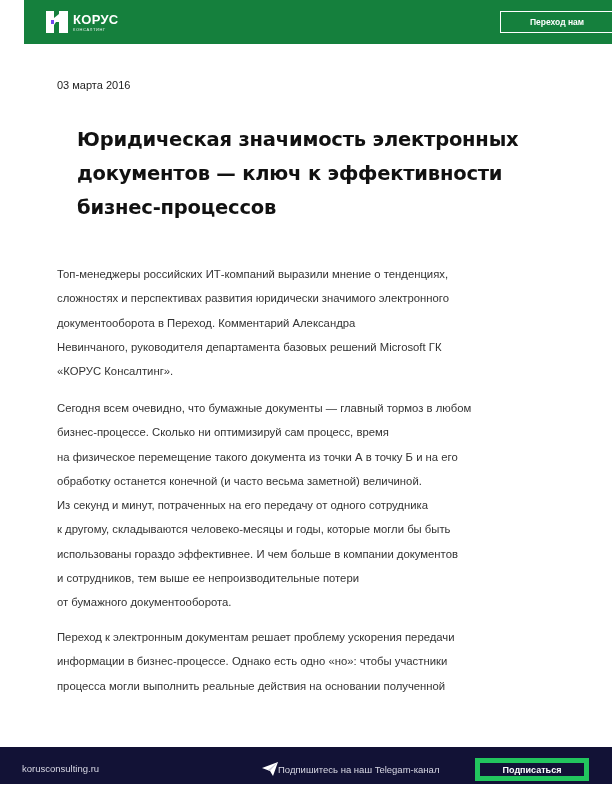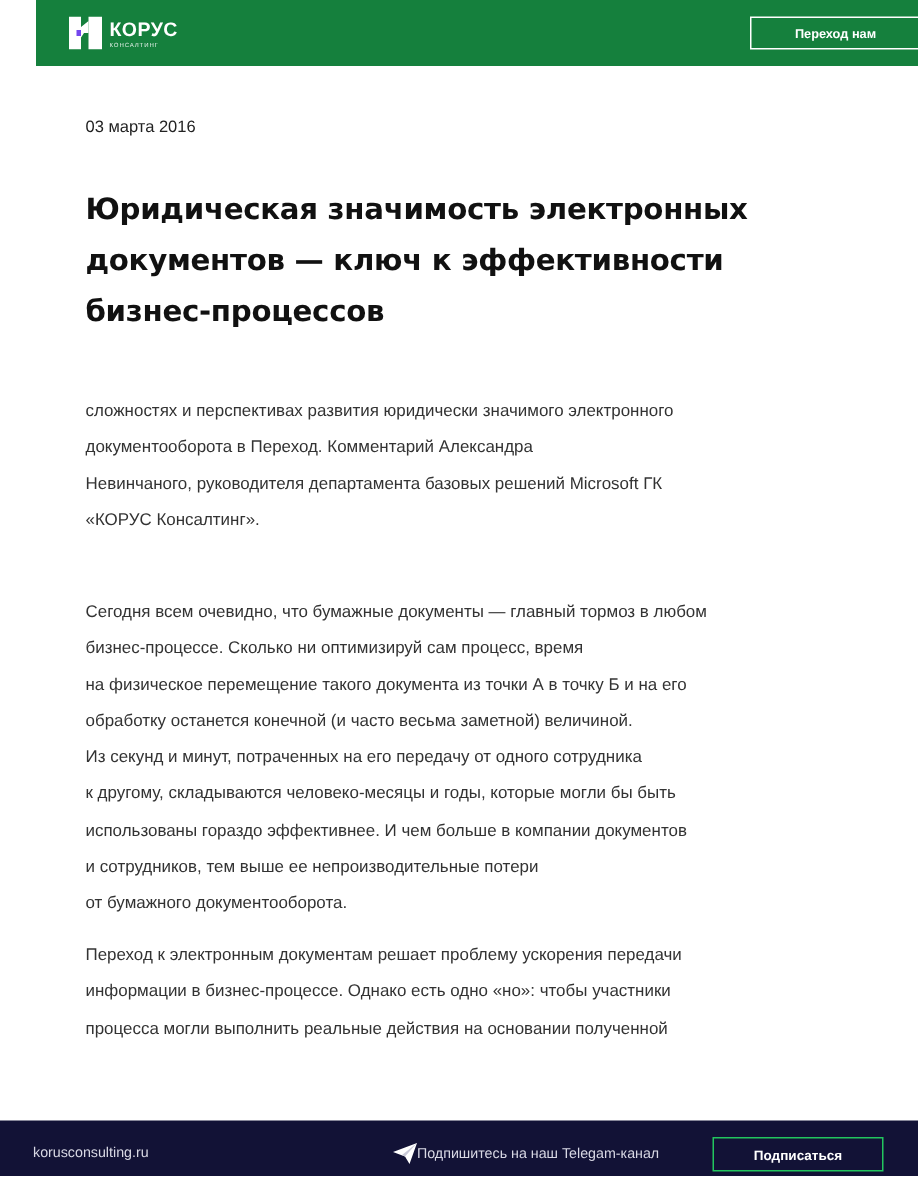--- a/index.html
+++ b/index.html
@@ -24,39 +24,39 @@
       display: flex; align-items: center; justify-content: center; cursor: pointer;
     }
 
     .content { position: absolute; left: 57px; top: 0; width: 500px; }
     .date { position: absolute; top: 79px; left: 0; font-size: 11px; color: #222; white-space: nowrap; }
     .title {
       position: absolute; top: 123px; left: 0; width: 500px;
       font-family: "DejaVu Sans", sans-serif; font-weight: bold;
       font-size: 19.5px; line-height: 34px; color: #111; letter-spacing: -0.2px;
     }
-    .title div { white-space: nowrap; }
+    .title div { white-space: nowrap; margin-left: 20px; }
 
     .para { position: absolute; left: 0; width: 505px; font-size: 11.3px; line-height: 24.3px; color: #333; }
     .para div { white-space: nowrap; }
     .p1 { top: 262px; }
     .p2 { top: 396px; }
     .p3 { top: 625px; }
 
     .footer {
       position: absolute; left: 0; top: 747px; width: 612px; height: 37px;
       background: #121236;
     }
     .site { position: absolute; left: 22px; top: 16px; color: #d8d8e4; font-size: 9.5px; }
     .tg { position: absolute; left: 262px; top: 14px; display: flex; align-items: center; }
     .tg-icon { width: 16px; height: 16px; }
     .tg-text { color: #d8d8e4; font-size: 9.5px; white-space: nowrap; }
     .subscribe-btn {
       position: absolute; left: 475px; top: 11px; width: 114px; height: 23px;
-      border: 1px solid #22c55e; background: transparent; color: #ffffff;
+      border: 5px solid #22c55e; background: transparent; color: #ffffff;
       font-family: "Liberation Sans", sans-serif; font-size: 9px; font-weight: bold;
       display: flex; align-items: center; justify-content: center; cursor: pointer;
     }
   </style>
 </head>
 <body>
 
 <div class="header">
   <div class="logo">
     <span class="logo-mark">
@@ -78,20 +78,21 @@
 <div class="content">
   <div class="date">03 марта 2016</div>
 
   <h1 class="title">
     <div>Юридическая значимость электронных</div>
     <div>документов — ключ к эффективности</div>
     <div>бизнес-процессов</div>
   </h1>
 
   <div class="para p1">
+    <div>Топ-менеджеры российских ИТ-компаний выразили мнение о тенденциях,</div>
     <div>сложностях и перспективах развития юридически значимого электронного</div>
     <div>документооборота в Переход. Комментарий Александра</div>
     <div>Невинчаного, руководителя департамента базовых решений Microsoft ГК</div>
     <div>«КОРУС Консалтинг».</div>
   </div>
 
   <div class="para p2">
     <div>Сегодня всем очевидно, что бумажные документы — главный тормоз в любом</div>
     <div>бизнес-процессе. Сколько ни оптимизируй сам процесс, время</div>
     <div>на физическое перемещение такого документа из точки А в точку Б и на его</div>

